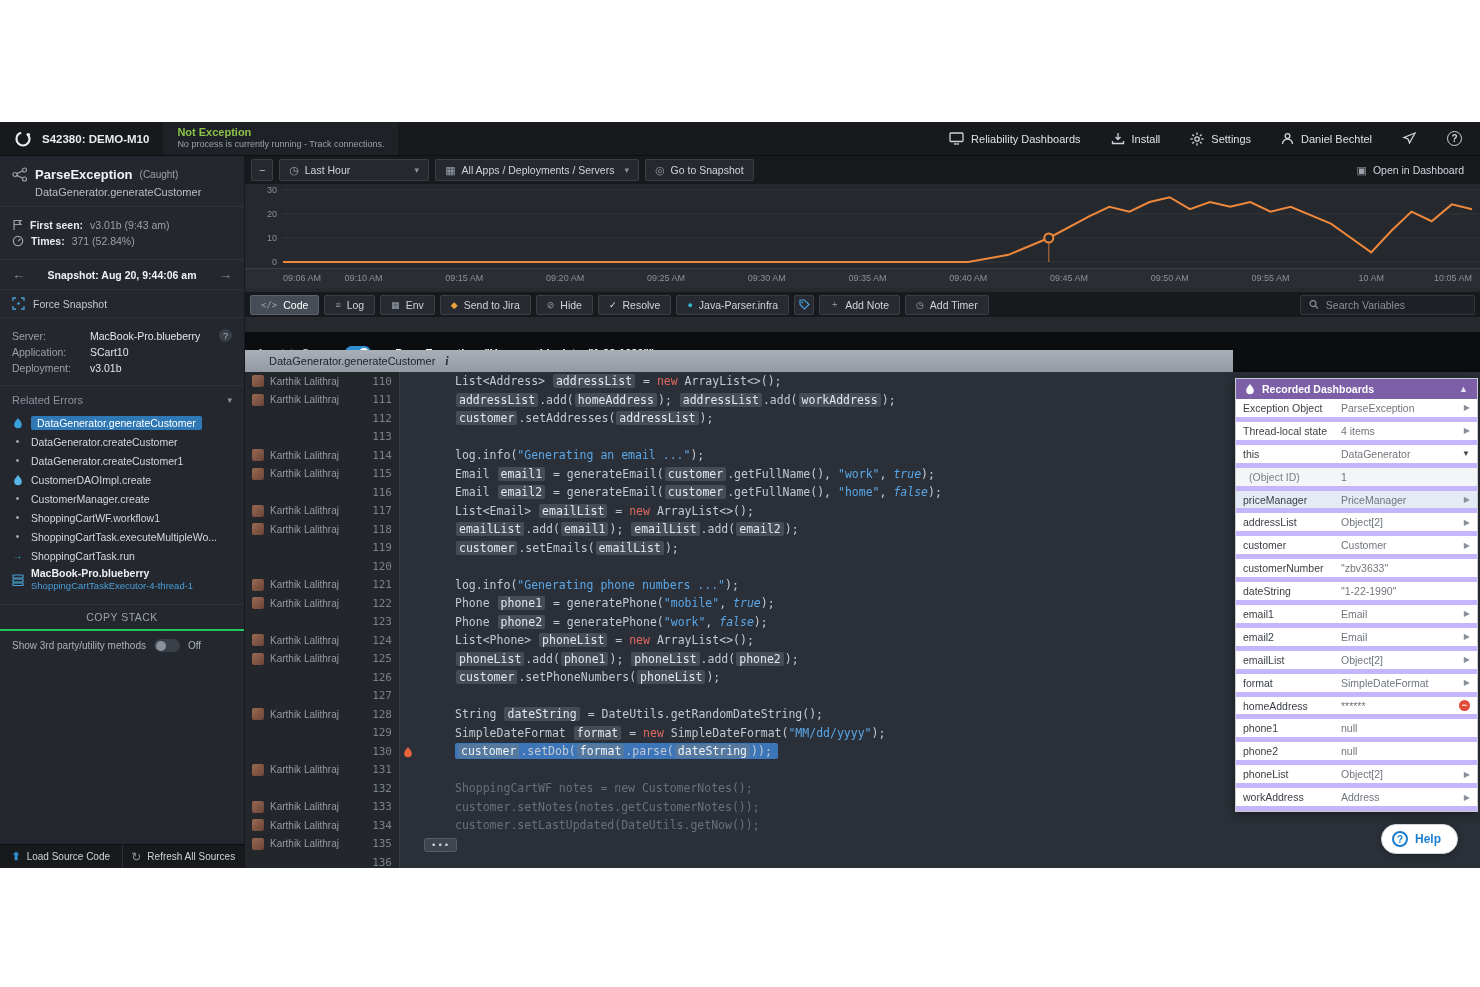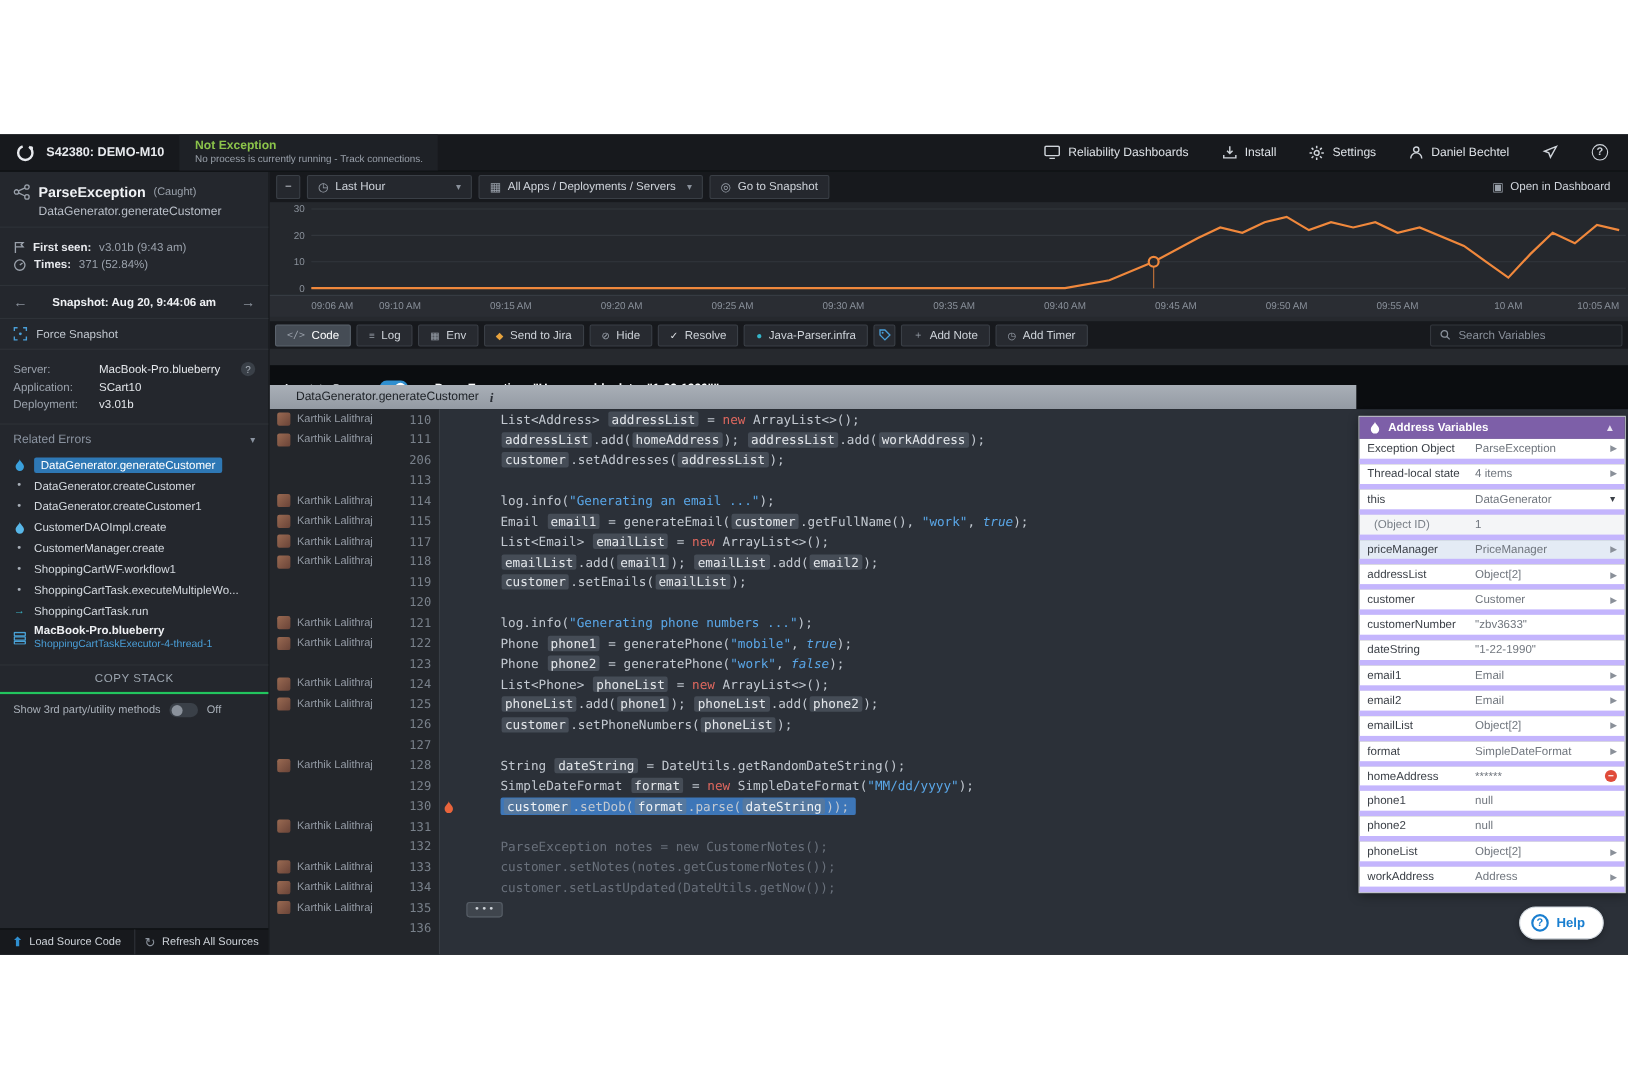--- a/index.html
+++ b/index.html
@@ -484,21 +484,21 @@
             <div class="crow">
               <div class="blame">
                 <span class="avatar"></span>
                 <span class="bname">Karthik Lalithraj</span>
               </div>
               <div class="lnum">111</div>
               <div class="lcode"><span class="tv">addressList</span><span class="tp">.add(</span><span class="tv">homeAddress</span><span class="tp">); </span><span class="tv">addressList</span><span class="tp">.add(</span><span class="tv">workAddress</span><span class="tp">);</span></div>
             </div>
             <div class="crow">
               <div class="blame"></div>
-              <div class="lnum">206</div>
+              <div class="lnum">112</div>
               <div class="lcode"><span class="tv">customer</span><span class="tp">.setAddresses(</span><span class="tv">addressList</span><span class="tp">);</span></div>
             </div>
             <div class="crow">
               <div class="blame"></div>
               <div class="lnum">113</div>
               <div class="lcode"></div>
             </div>
             <div class="crow">
               <div class="blame">
                 <span class="avatar"></span>
@@ -507,20 +507,25 @@
               <div class="lnum">114</div>
               <div class="lcode"><span class="tp">log.info(</span><span class="ts">"Generating an email ..."</span><span class="tp">);</span></div>
             </div>
             <div class="crow">
               <div class="blame">
                 <span class="avatar"></span>
                 <span class="bname">Karthik Lalithraj</span>
               </div>
               <div class="lnum">115</div>
               <div class="lcode"><span class="tp">Email </span><span class="tv">email1</span><span class="tp"> = generateEmail(</span><span class="tv">customer</span><span class="tp">.getFullName(), </span><span class="ts">"work"</span><span class="tp">, </span><span class="tb">true</span><span class="tp">);</span></div>
+            </div>
+            <div class="crow">
+              <div class="blame"></div>
+              <div class="lnum">116</div>
+              <div class="lcode"><span class="tp">Email </span><span class="tv">email2</span><span class="tp"> = generateEmail(</span><span class="tv">customer</span><span class="tp">.getFullName(), </span><span class="ts">"home"</span><span class="tp">, </span><span class="tb">false</span><span class="tp">);</span></div>
             </div>
             <div class="crow">
               <div class="blame">
                 <span class="avatar"></span>
                 <span class="bname">Karthik Lalithraj</span>
               </div>
               <div class="lnum">117</div>
               <div class="lcode"><span class="tp">List&lt;Email&gt; </span><span class="tv">emailList</span><span class="tp"> = </span><span class="tk">new</span><span class="tp"> ArrayList&lt;&gt;();</span></div>
             </div>
             <div class="crow">
@@ -612,21 +617,21 @@
               <div class="blame">
                 <span class="avatar"></span>
                 <span class="bname">Karthik Lalithraj</span>
               </div>
               <div class="lnum">131</div>
               <div class="lcode"></div>
             </div>
             <div class="crow">
               <div class="blame"></div>
               <div class="lnum">132</div>
-              <div class="lcode"><span class="td">ParseException notes = new CustomerNotes();</span></div>
+              <div class="lcode"><span class="td">ShoppingCartWF notes = new CustomerNotes();</span></div>
             </div>
             <div class="crow">
               <div class="blame">
                 <span class="avatar"></span>
                 <span class="bname">Karthik Lalithraj</span>
               </div>
               <div class="lnum">133</div>
               <div class="lcode"><span class="td">customer.setNotes(notes.getCustomerNotes());</span></div>
             </div>
             <div class="crow">
@@ -653,21 +658,21 @@
           </div>
       </div>
 
       <div class="varspanel">
         <div class="vars-head">
           <span class="flameic" id="vars-flame">
               <svg width="10" height="12" viewBox="0 0 10 12">
                 <path d="M5 0C5.2 2.5 1.2 4 1.2 7.4a3.8 3.8 0 0 0 7.6 0C8.8 4 4.8 2.5 5 0Z" fill="currentColor"></path>
               </svg>
             </span>
-          <span>Address Variables</span>
+          <span>Recorded Dashboards</span>
           <span class="vars-collapse">▲</span>
         </div>
         <div id="vars-rows">
             <div class="vrow">
               <span class="vname">Exception Object</span>
               <span class="vval">ParseException</span>
               <span class="vchev">▶</span>
             </div>
             <div class="vrow">
               <span class="vname">Thread-local state</span>

